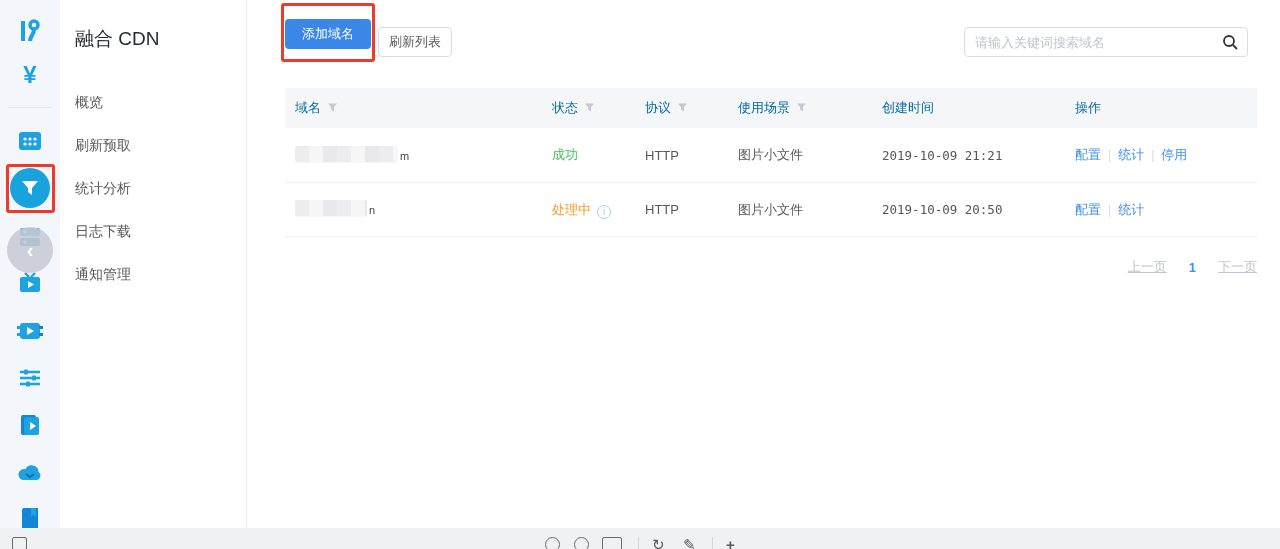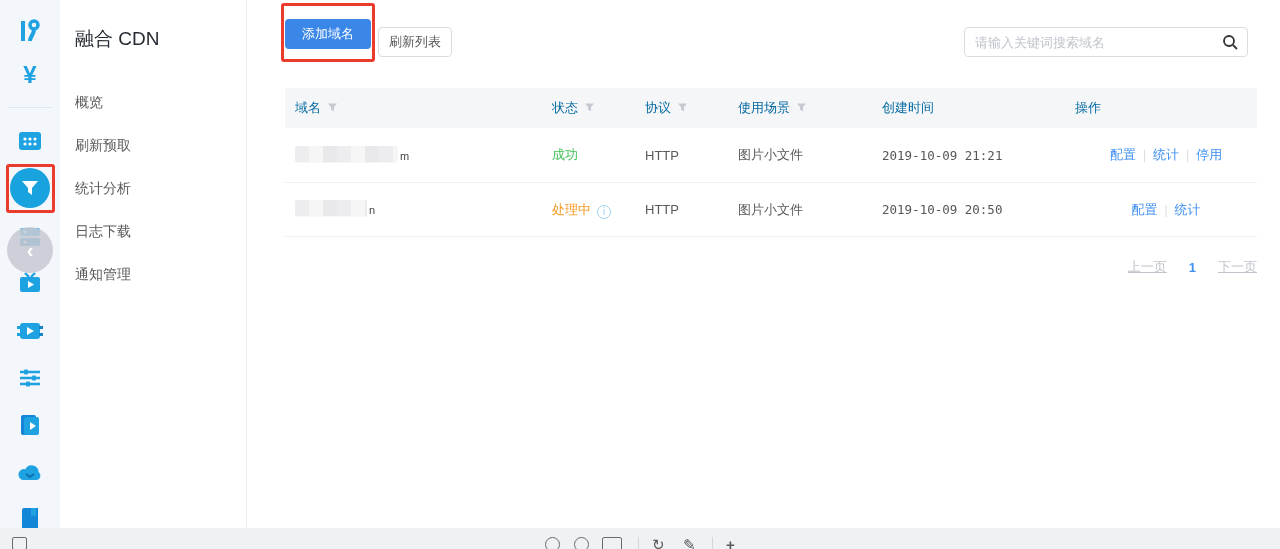--- a/index.html
+++ b/index.html
@@ -53,21 +53,21 @@
   .status-pending { color:#f59b23; display:flex; align-items:flex-end; gap:6px; }
   .info-icon { display:inline-flex; width:14px; height:14px; border:1px solid #9ed2f1; border-radius:50%;
     color:#9ed2f1; font-size:10px; align-items:center; justify-content:center; font-style:normal; cursor:pointer; }
   .redacted { display:inline-flex; align-items:flex-end; gap:2px; }
   .mosaic { height:16px; border-radius:2px;
     background:repeating-linear-gradient(90deg,#ededef 0 14px,#f6f6f7 14px 28px,#e9e9ec 28px 42px);
     box-shadow:0 1px 0 rgba(0,0,0,0.03); }
   .mosaic.w1 { width:103px; } .mosaic.w2 { width:72px; }
   .tail-letter { font-size:11px; color:#444; line-height:11px; }
   .created { font-family:"DejaVu Sans Mono","Liberation Mono",monospace; font-size:12.5px; color:#555; }
-  .actions { display:flex; align-items:center;justify-content:center; }
+  .actions { display:flex; align-items:center; }
   .action-link { color:#3e8ff2; cursor:pointer; font-size:13px; }
   .action-sep { color:#d9dce3; margin:0 7px; font-size:12px; }
 
   
   .pagination { position:absolute; right:23px; top:258px; display:flex; align-items:center; gap:22px; font-size:13px; }
   .page-link { color:#c0c4cc; cursor:pointer;text-decoration:underline; }
   .page-num { color:#3e8ff2; font-weight:bold; cursor:pointer; }
 
   
   .bottom-bar { position:absolute; left:0; top:528px; width:1280px; height:21px; background:#f0f1f3; overflow:hidden; }

